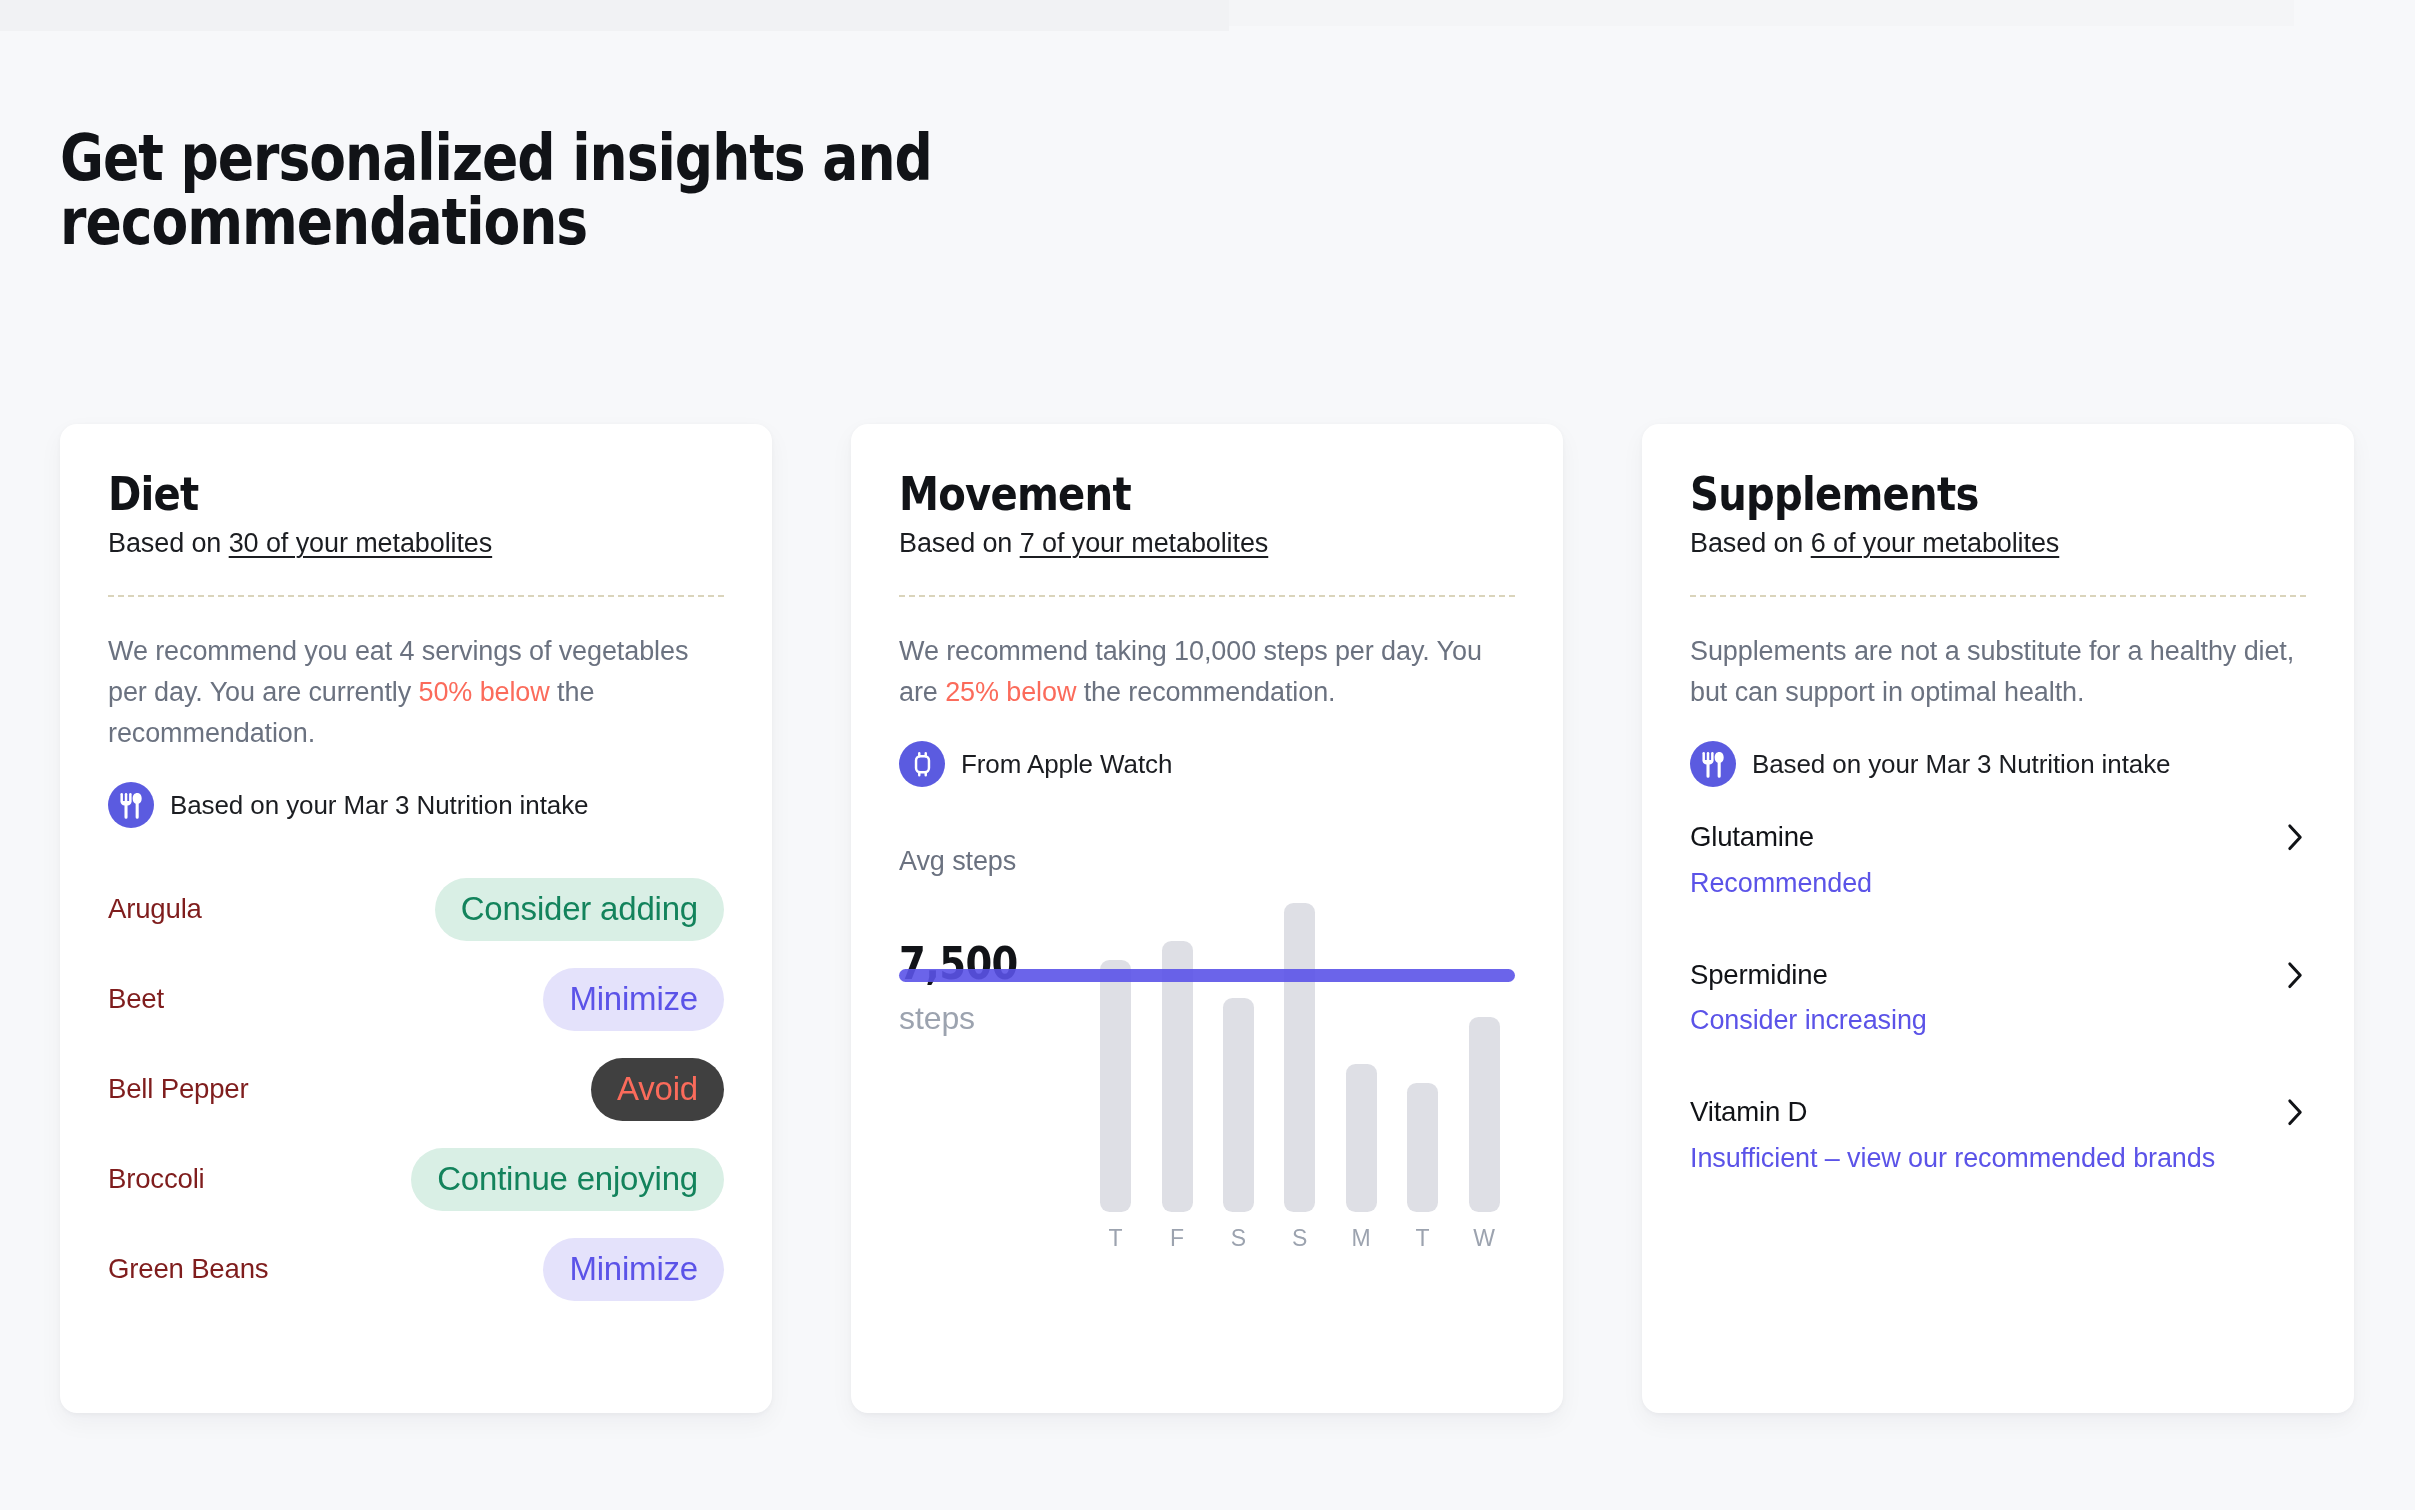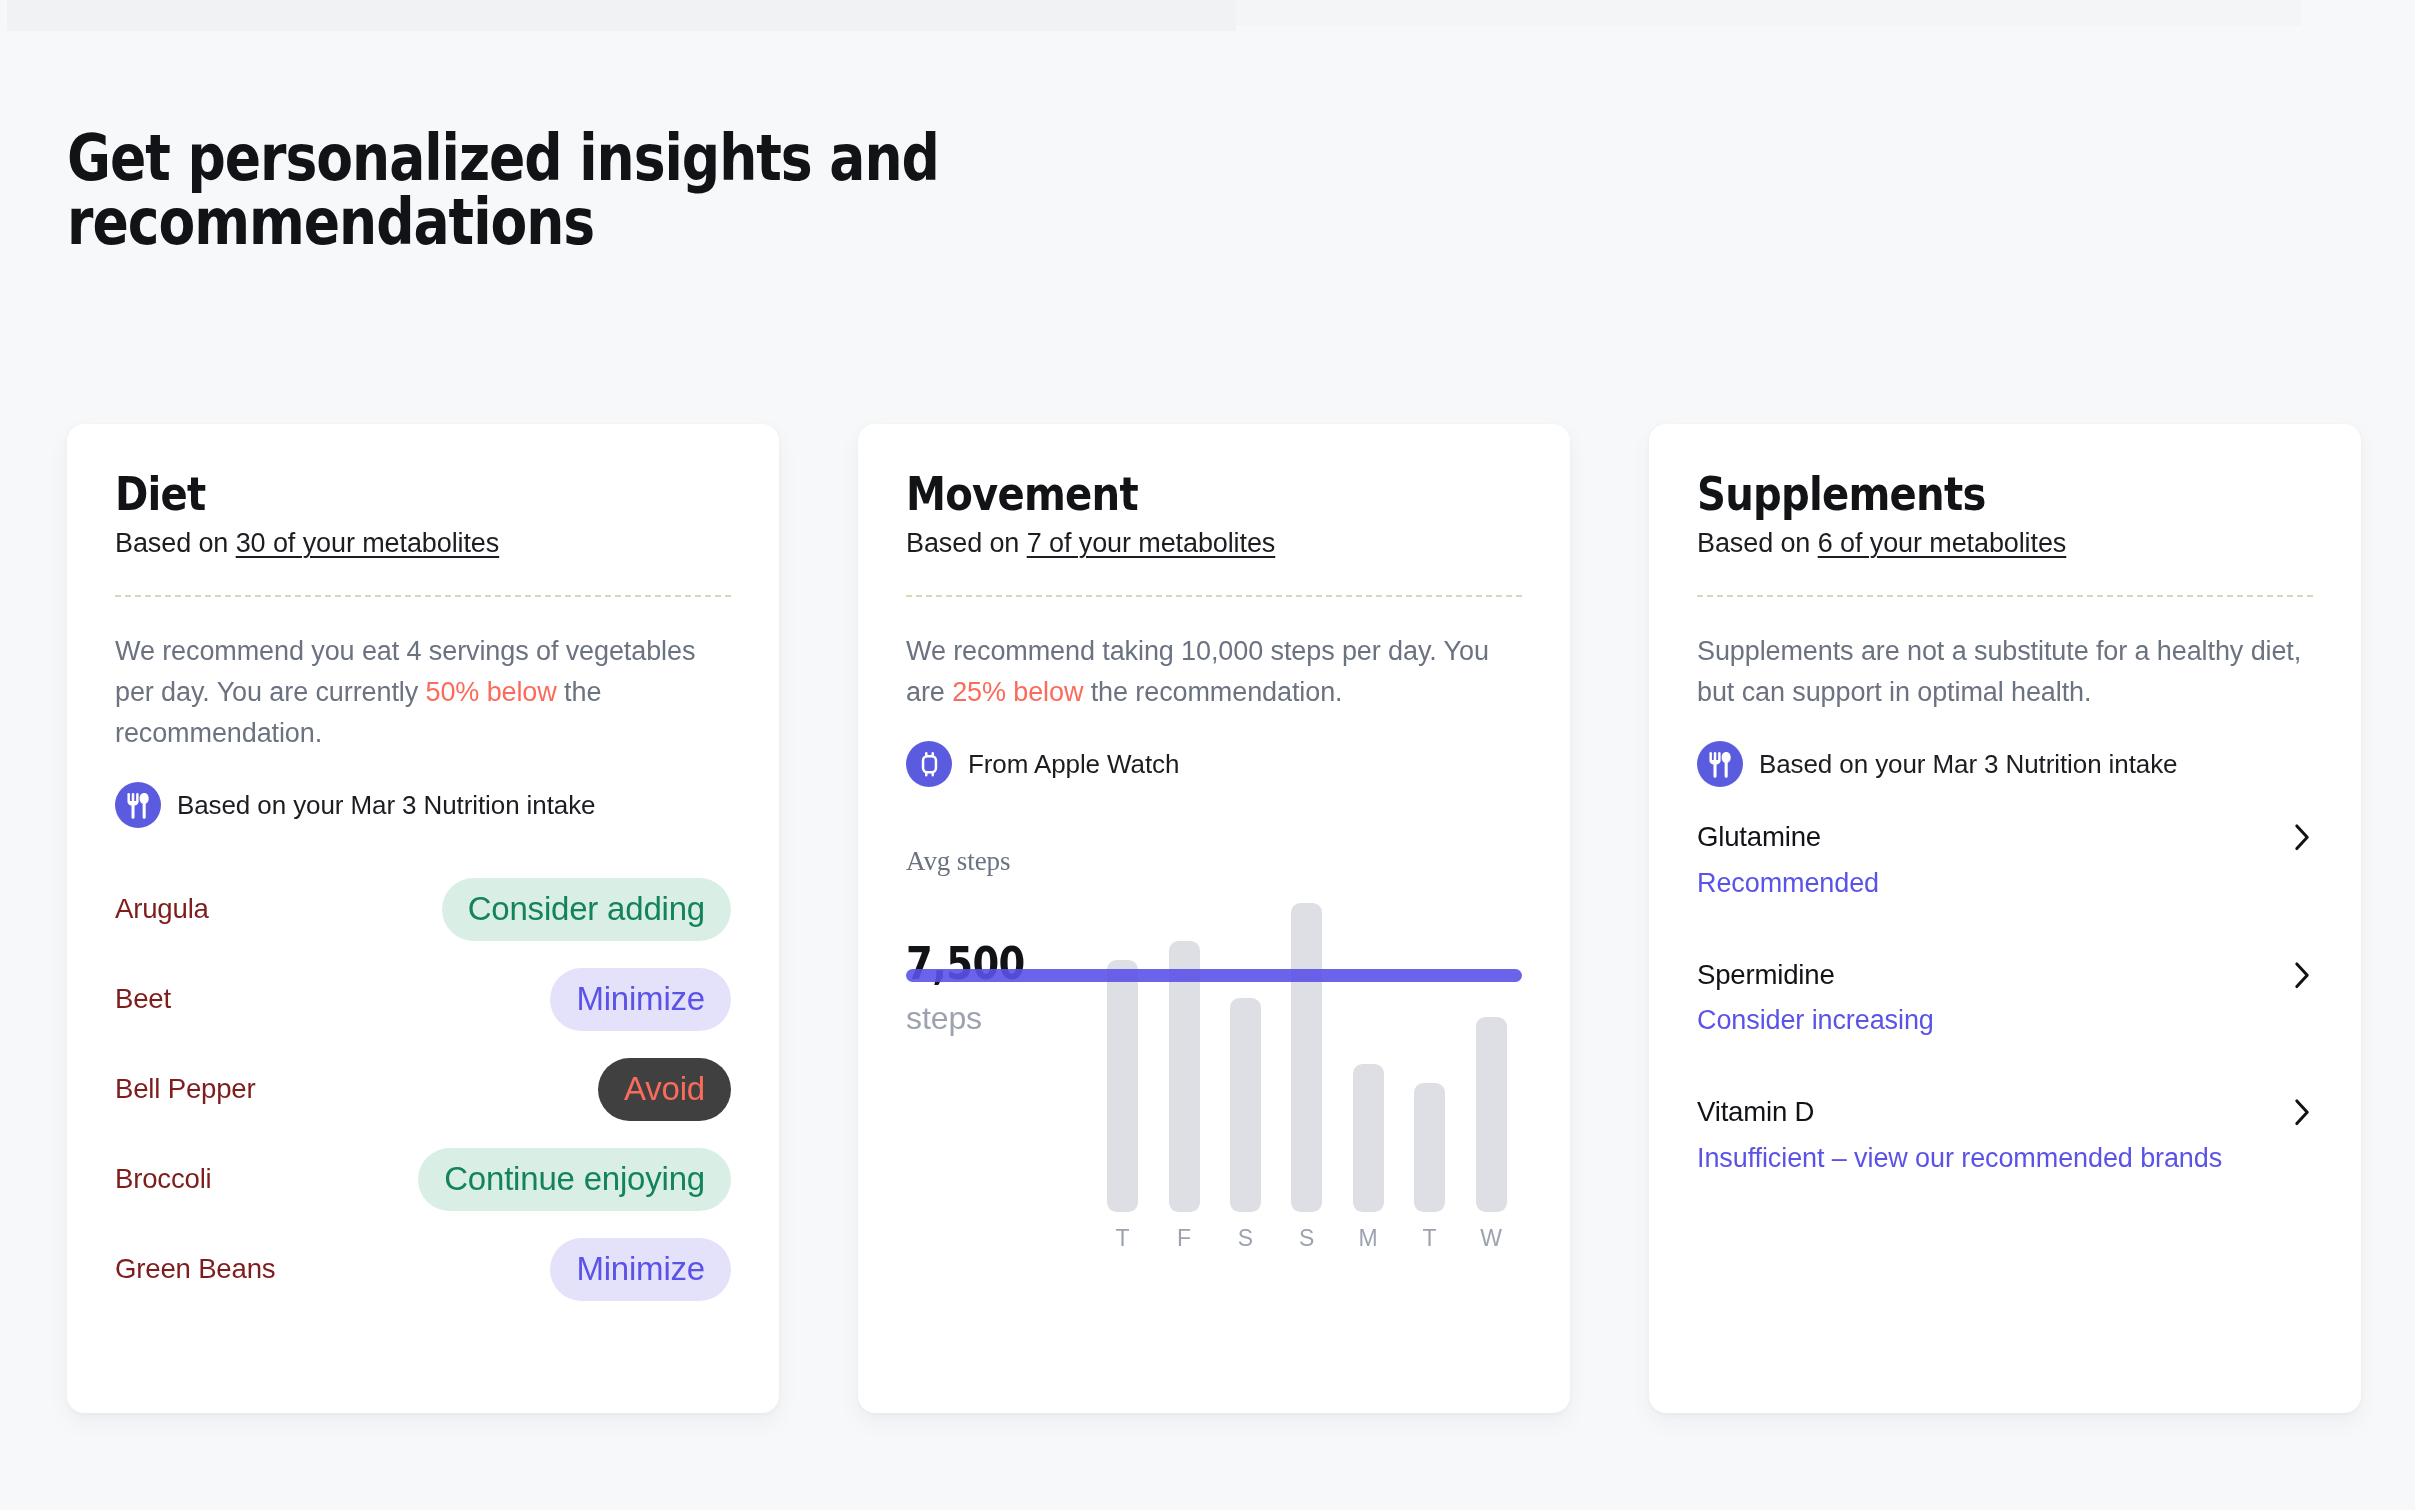--- a/index.html
+++ b/index.html
@@ -27,21 +27,21 @@
   .top-band-2 {
     position: absolute;
     top: 0; left: 1229px;
     width: 1065px;
     height: 26px;
     background: #f4f5f7;
   }
 
   .page {
     position: absolute;
-    top: 0; left: 7px;
+    top: 0; left: 0;
     width: 2396px;
     height: 1510px;
   }
 
   
   .page-title {
     position: absolute;
     left: 60px;
     top: 126px;
     width: 1141px;
@@ -174,21 +174,20 @@
     position: relative;
     margin-top: 59px;
     height: 409px;
   }
   .chart-label-avg {
     position: absolute;
     left: 0; top: 0;
     font-size: 27px;
     color: #6b7280;
     letter-spacing: -0.1px;
-    font-family: Liberation Serif, serif;
   }
   .chart-value {
     position: absolute;
     left: 0; top: 91px;
     font-size: 45px;
     font-weight: 700;
     color: #111317;
     letter-spacing: -0.6px;
     font-family: "Liberation Sans Narrow", "DejaVu Sans Condensed", "Liberation Sans", sans-serif;
     transform: scaleX(0.95);

